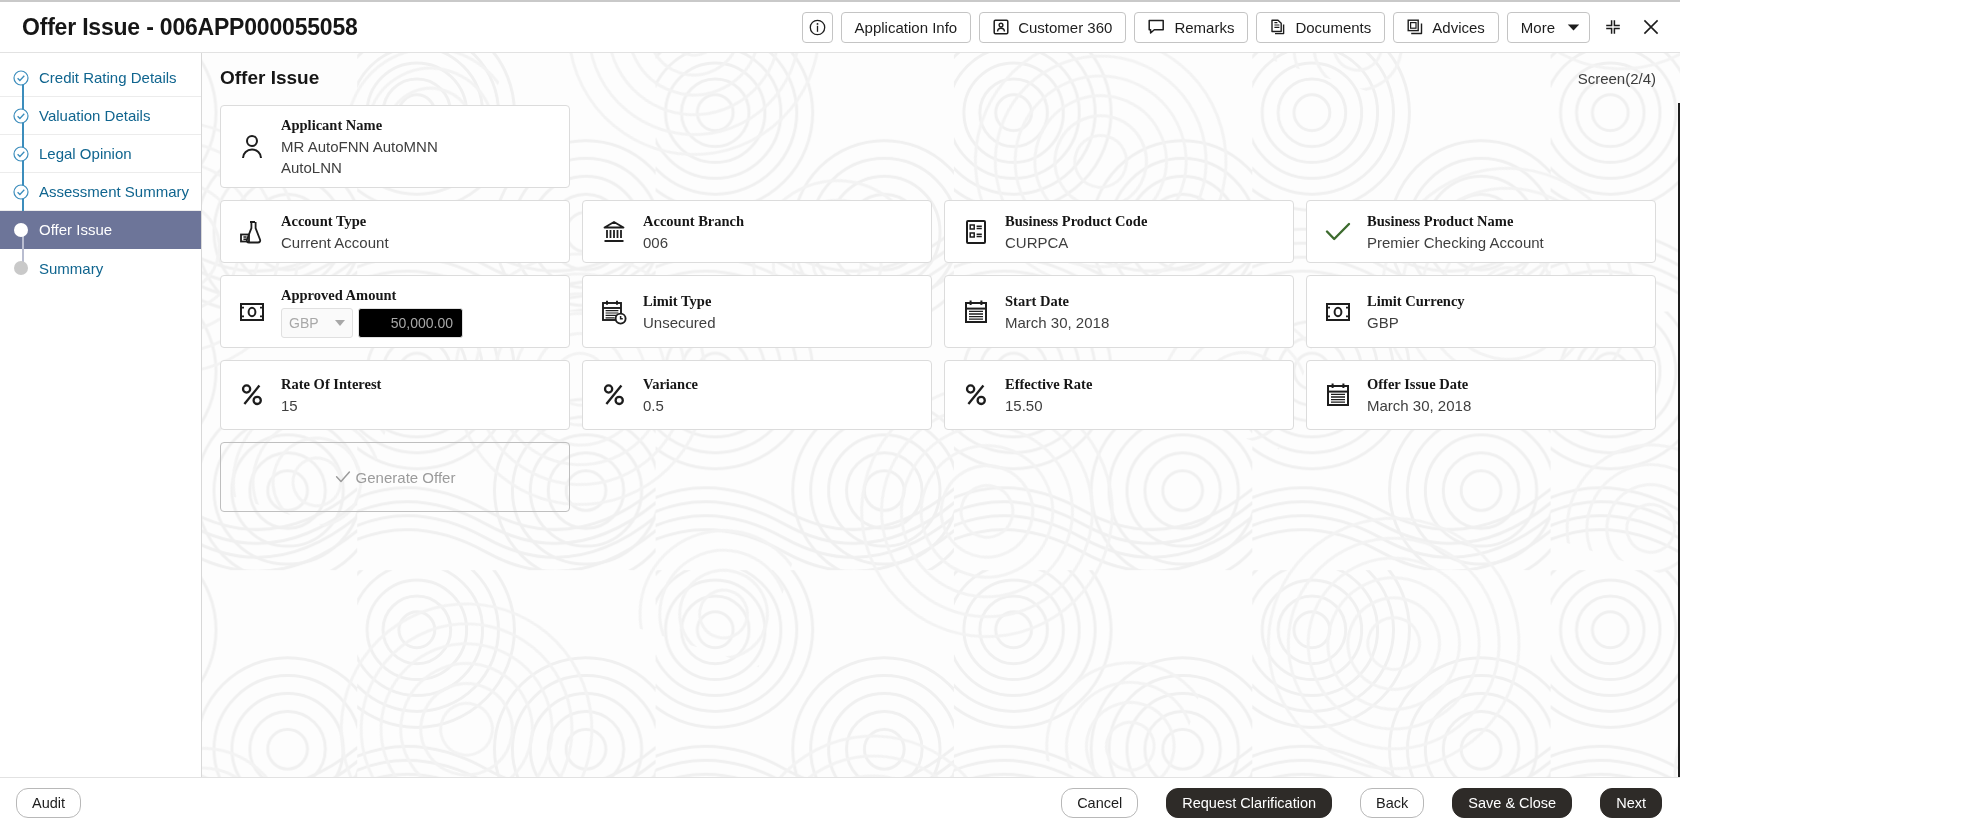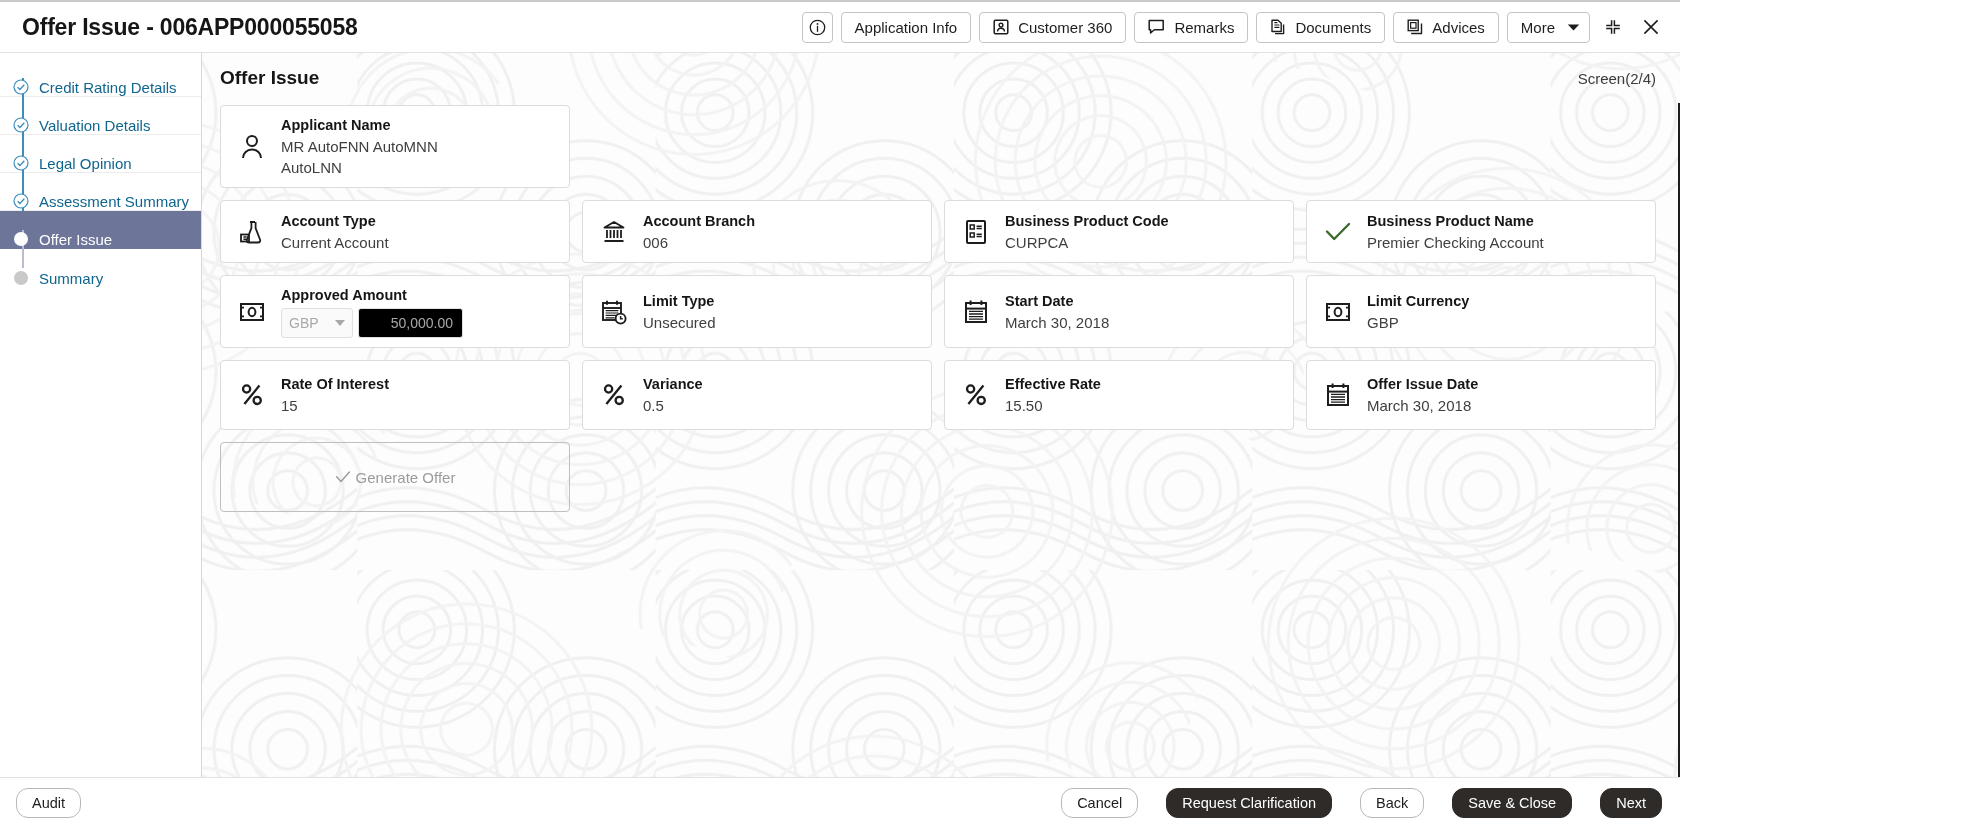--- a/index.html
+++ b/index.html
@@ -90,21 +90,21 @@
     min-width: 202px;
     background: #ffffff;
     border-right: 1px solid #d8d8d8;
     padding-top: 6px;
     position: relative;
     z-index: 10;
   }
   .nav-item {
     height: 38px;
     display: flex;
-    align-items: flex-end;
+    align-items: center;
     gap: 9px;
     padding-left: 12px;
     position: relative;
     cursor: pointer;
     border-bottom: 1px solid #ececec;
   }
   .nav-item:last-child { border-bottom: none; }
   .nav-item .connector {
     position: absolute;
     left: 22px;
@@ -212,20 +212,21 @@
     justify-content: center;
     color: #111;
   }
   .card-text { min-width: 0; }
   .card-label {
     font-size: 14.5px;
     font-weight: bold;
     color: #161616;
     white-space: nowrap;
     line-height: 1.45;
+    font-family: Liberation Serif, serif;
   }
   .card-value {
     font-size: 15px;
     color: #3f3f3f;
     line-height: 1.4;
   }
 
   
   .amount-row { display: flex; align-items: center; gap: 5px; margin-top: 2px; }
   .amt-select {

